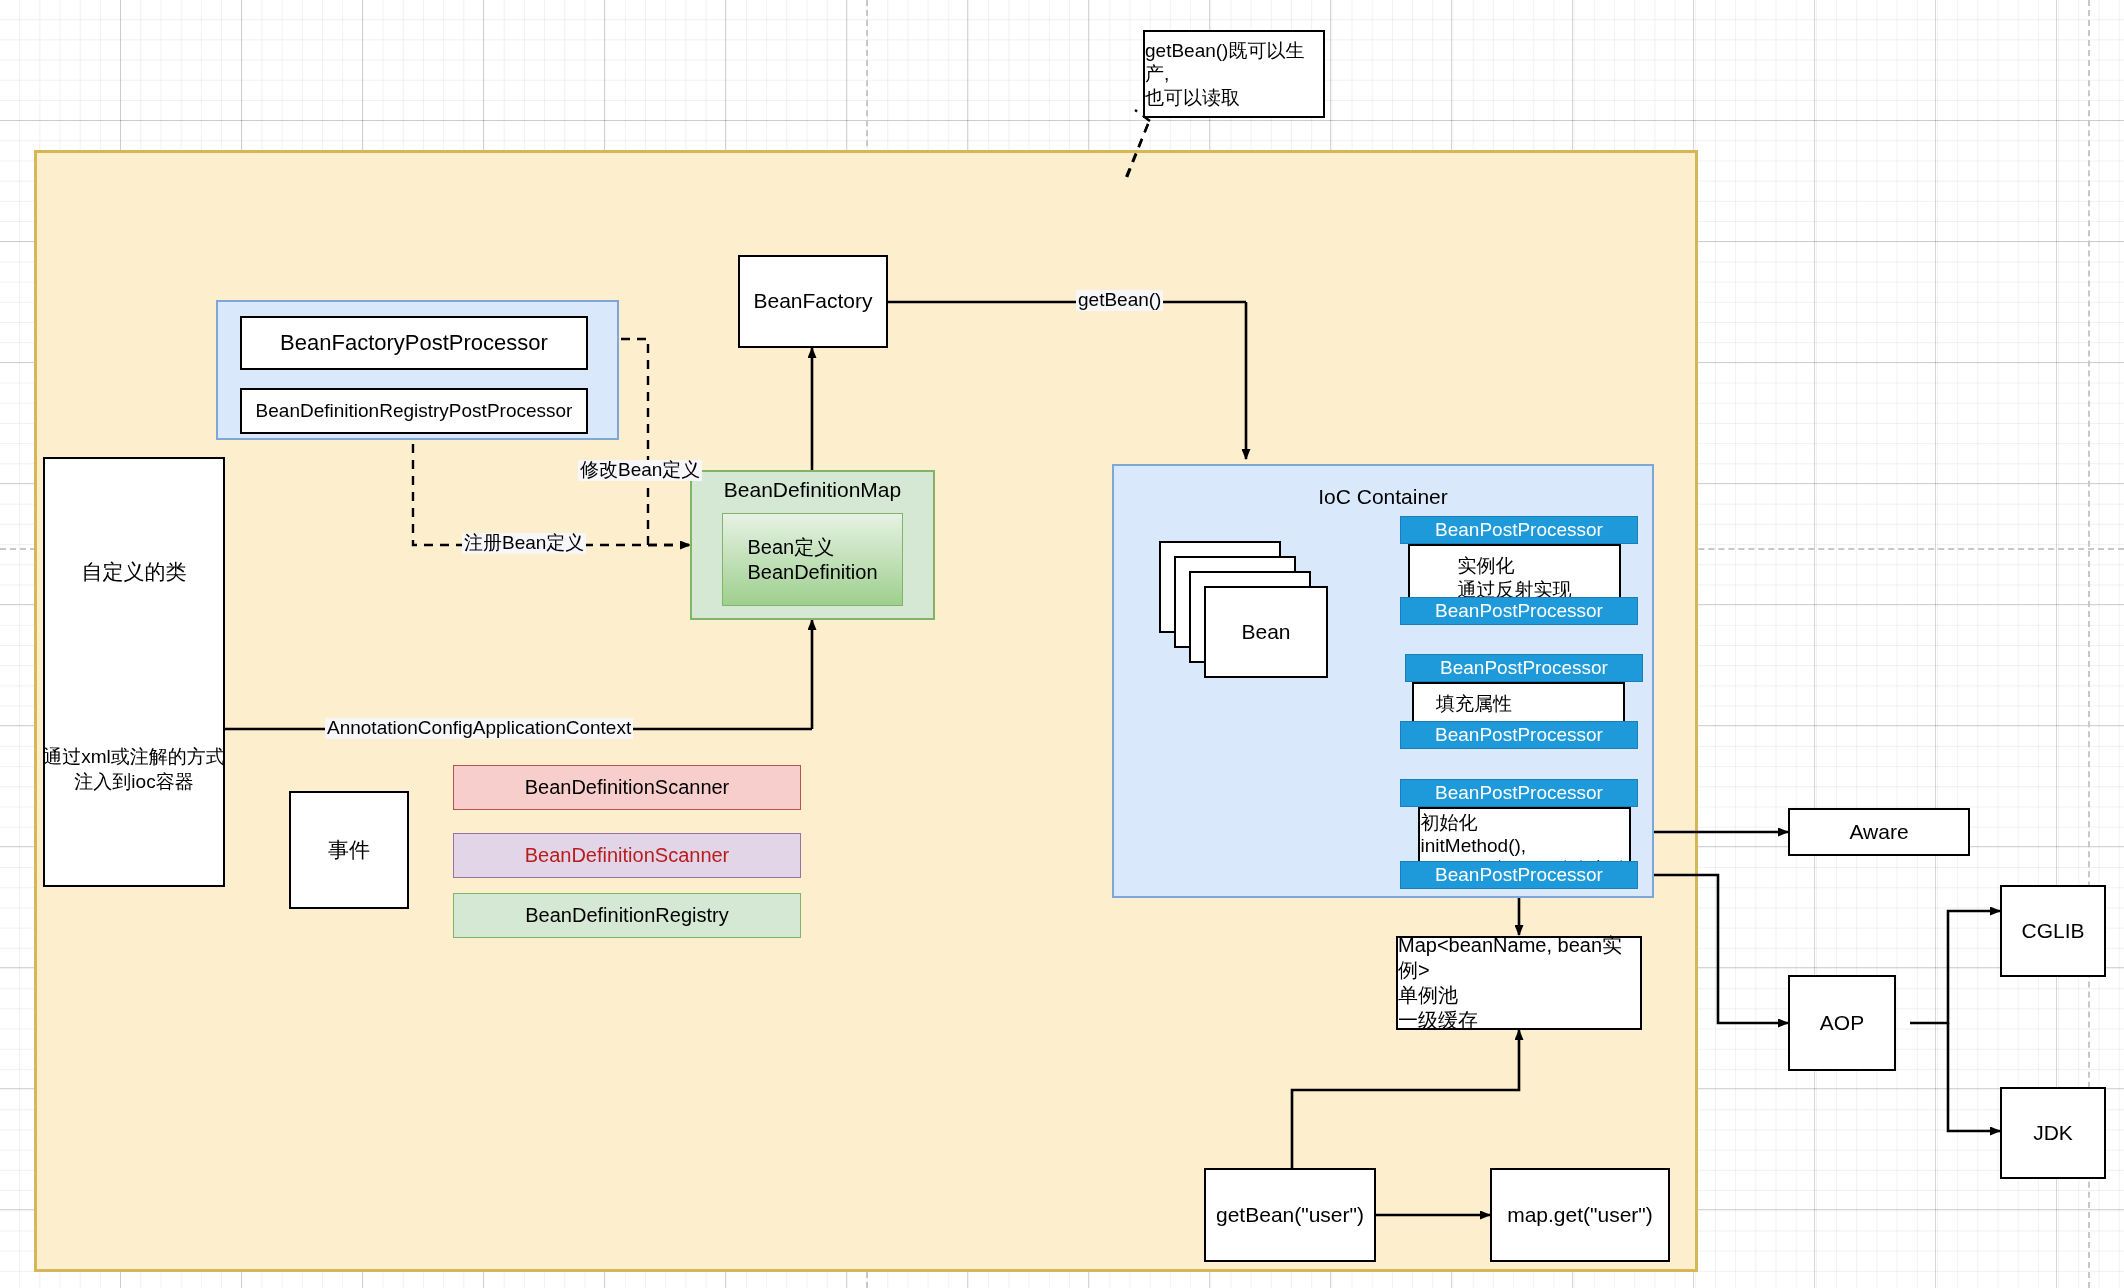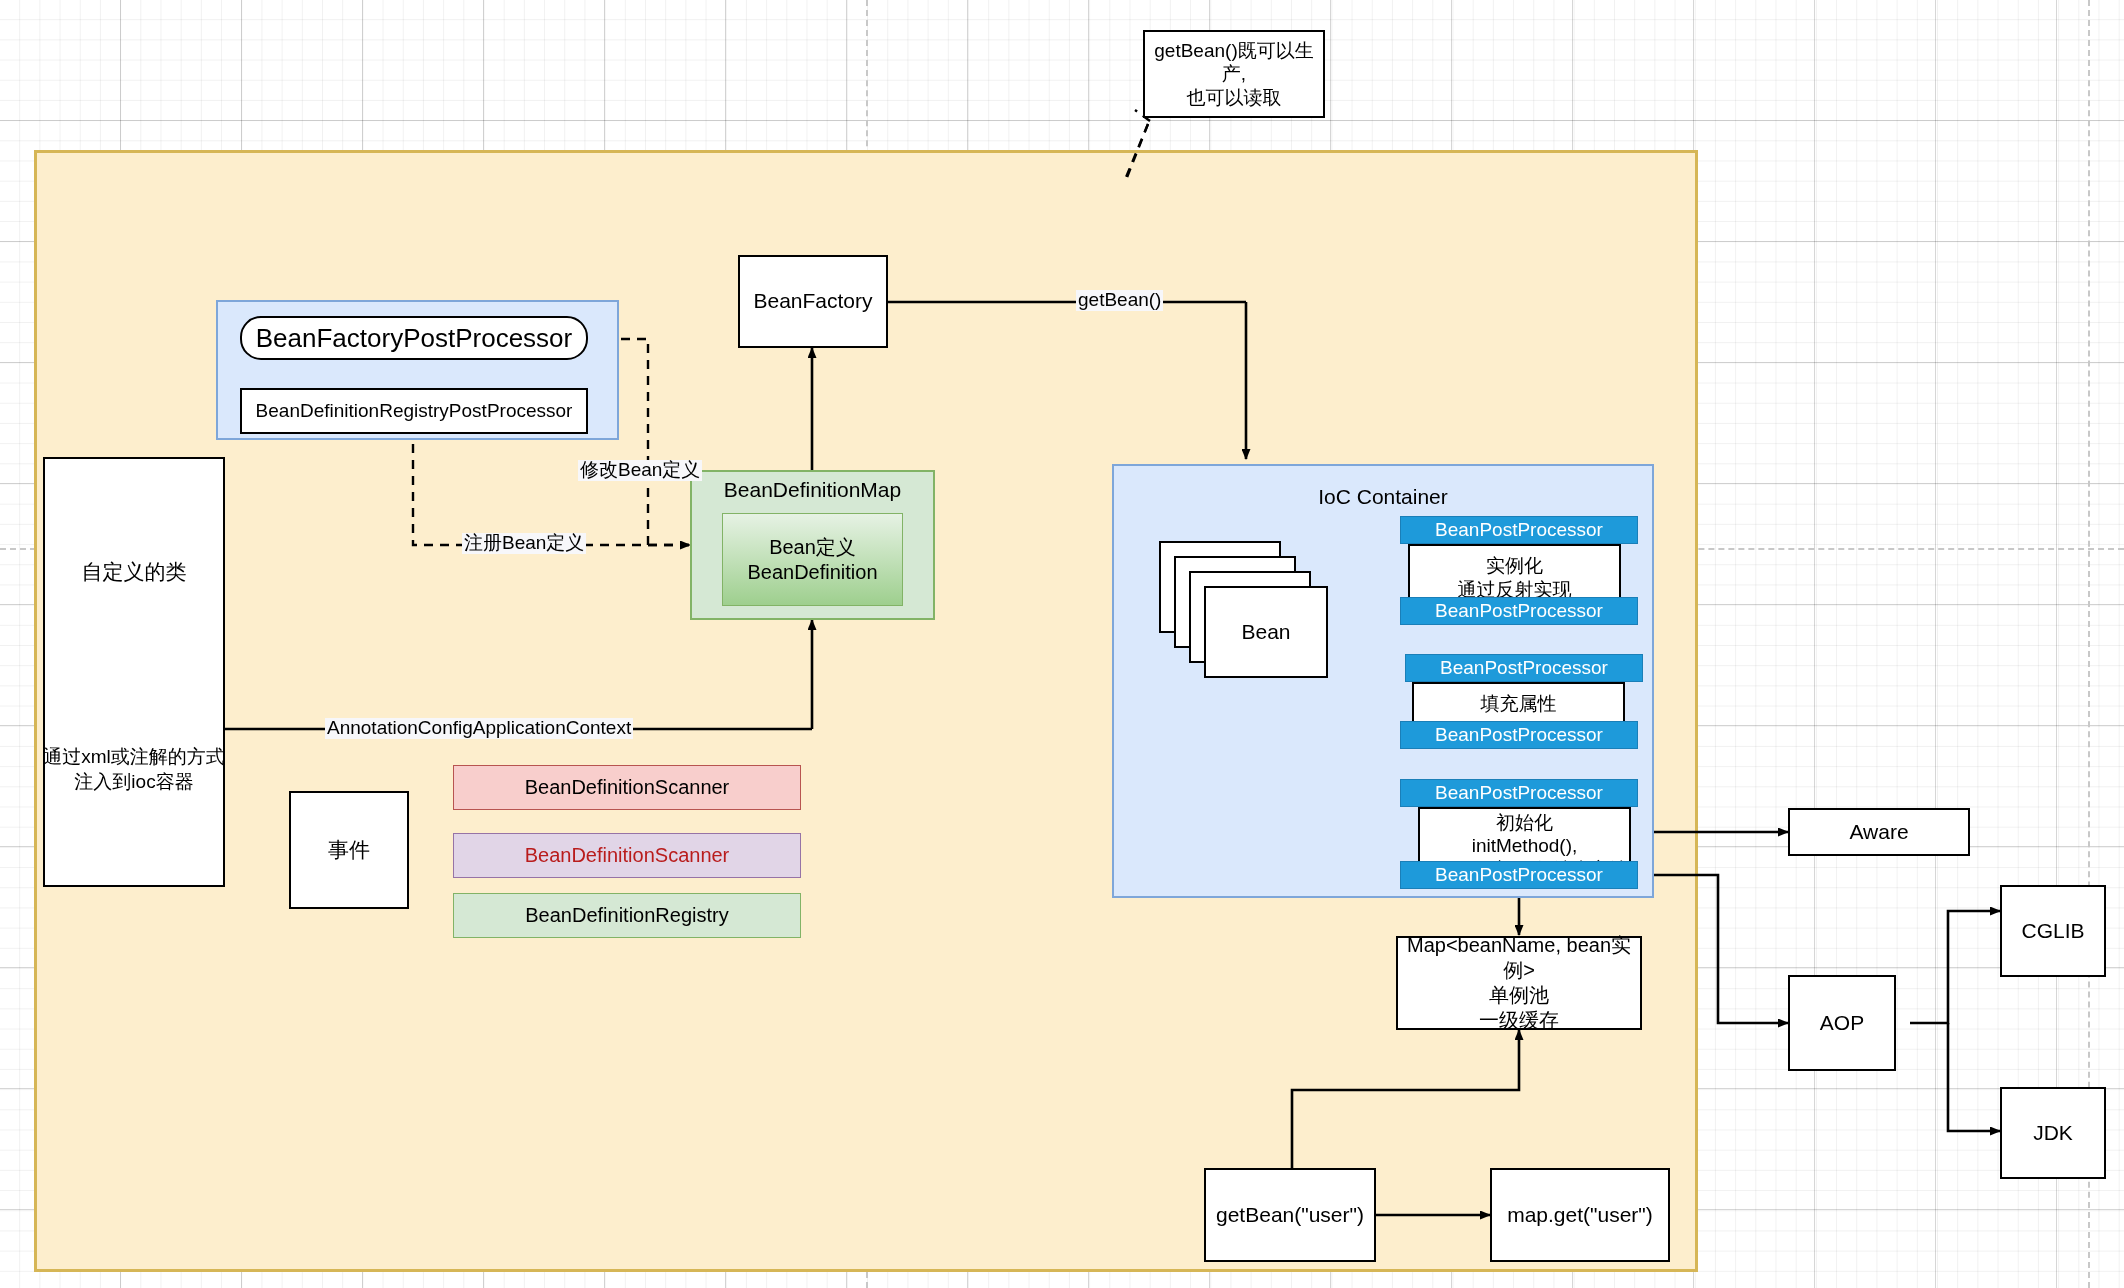--- a/index.html
+++ b/index.html
@@ -17,21 +17,21 @@
       linear-gradient(to bottom, rgba(0,0,0,0.055) 1px, transparent 1px),
       linear-gradient(to right, rgba(0,0,0,0.16) 1px, transparent 1px),
       linear-gradient(to bottom, rgba(0,0,0,0.16) 1px, transparent 1px);
     background-size:20.2px 20.2px,20.2px 20.2px,121px 121px,121px 121px;
     background-position:-1px -1px,-1px -1px,-1px -1px,-1px -1px;
   }
   .pagebreak-v{position:absolute;top:0;bottom:0;width:0;border-left:2px dashed #c8c8c8;}
   .pagebreak-h{position:absolute;left:0;right:0;height:0;border-top:2px dashed #c8c8c8;}
 
   .box{position:absolute;box-sizing:border-box;display:flex;align-items:center;justify-content:center;
-       text-align:center;line-height:1.24;}
+       line-height:1.24;}
   .white{background:#ffffff;border:2.5px solid #000;color:#000;}
   .plain-text{white-space:pre-line;}
 
   .grp-blue{background:#dae8fc;border:2px solid #7ea6d9;}
   .grp-green{background:#d5e8d4;border:2px solid #82b366;}
   .ioc{background:#dae8fc;border:2px solid #7ea6d9;}
 
   .bd-inner{background:linear-gradient(to bottom,#e6f2e4 0%,#9ecf8e 100%);border:1.5px solid #82b366;color:#000;}
 
   .bpp{background:#1e9ada;border:1.5px solid #1a7fb8;color:#ffffff;}
@@ -97,21 +97,21 @@
     <path class="ln" d="M1375,1215 L1490,1215" marker-end="url(#ah)"></path>
 
     <path class="ln" d="M1910,1023 L1948,1023 L1948,911 L2000,911" marker-end="url(#ah)"></path>
     <path class="ln" d="M1948,1023 L1948,1131 L2000,1131" marker-end="url(#ah)"></path>
   </svg>
 
   <div class="box white plain-text" style="left:1143px;top:30px;width:182px;height:88px;font-size:19px;">getBean()既可以生产,
 也可以读取</div>
 
   <div class="box grp-blue" style="left:216px;top:300px;width:403px;height:140px;"></div>
-  <div class="box white" style="left:240px;top:316px;width:348px;height:44px;font-size:26px;border-radius:21px;">BeanFactoryPostProcessor</div>
+  <div class="box white" style="left:240px;top:316px;width:348px;height:54px;font-size:22px;">BeanFactoryPostProcessor</div>
   <div class="box white" style="left:240px;top:388px;width:348px;height:46px;font-size:19px;">BeanDefinitionRegistryPostProcessor</div>
 
   <div class="box white" style="left:738px;top:255px;width:150px;height:93px;font-size:21px;">BeanFactory</div>
 
   <div class="box grp-green" style="left:690px;top:470px;width:245px;height:150px;"></div>
   <div class="title-label" style="left:690px;top:478px;width:245px;font-size:21px;">BeanDefinitionMap</div>
   <div class="box bd-inner plain-text" style="left:722px;top:513px;width:181px;height:93px;font-size:20px;">Bean定义
 BeanDefinition</div>
 
   <div class="box white" style="left:43px;top:457px;width:182px;height:430px;"></div>

